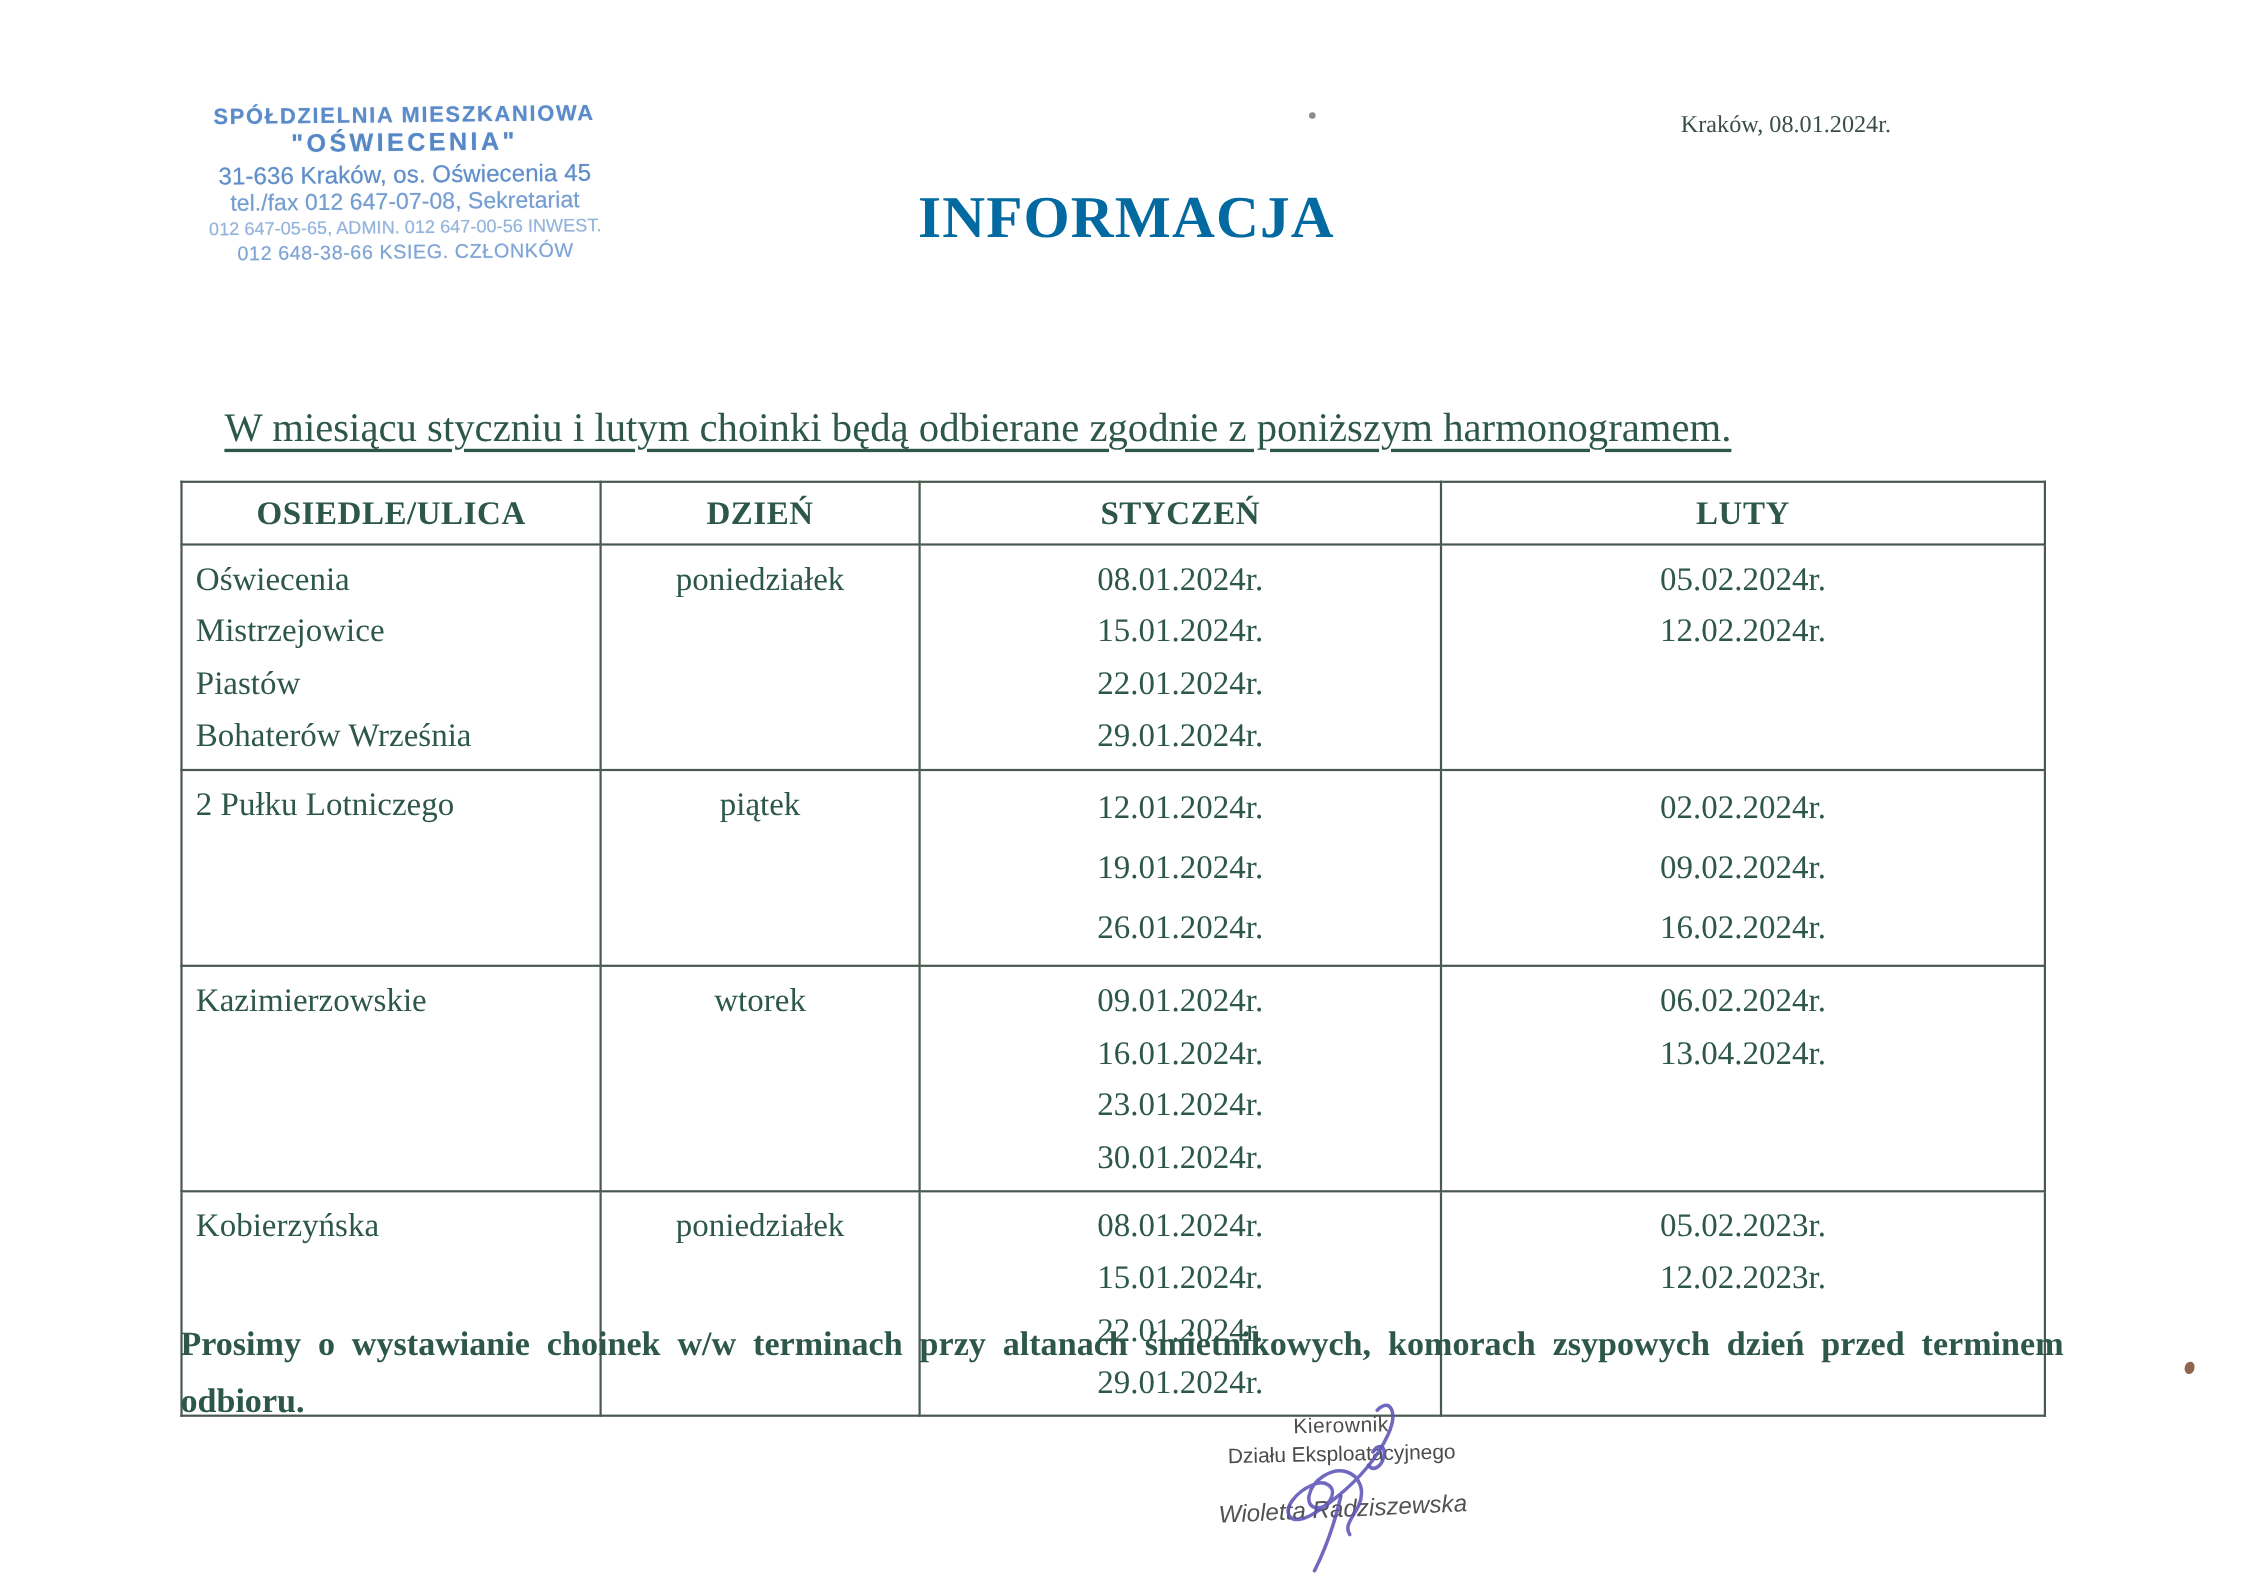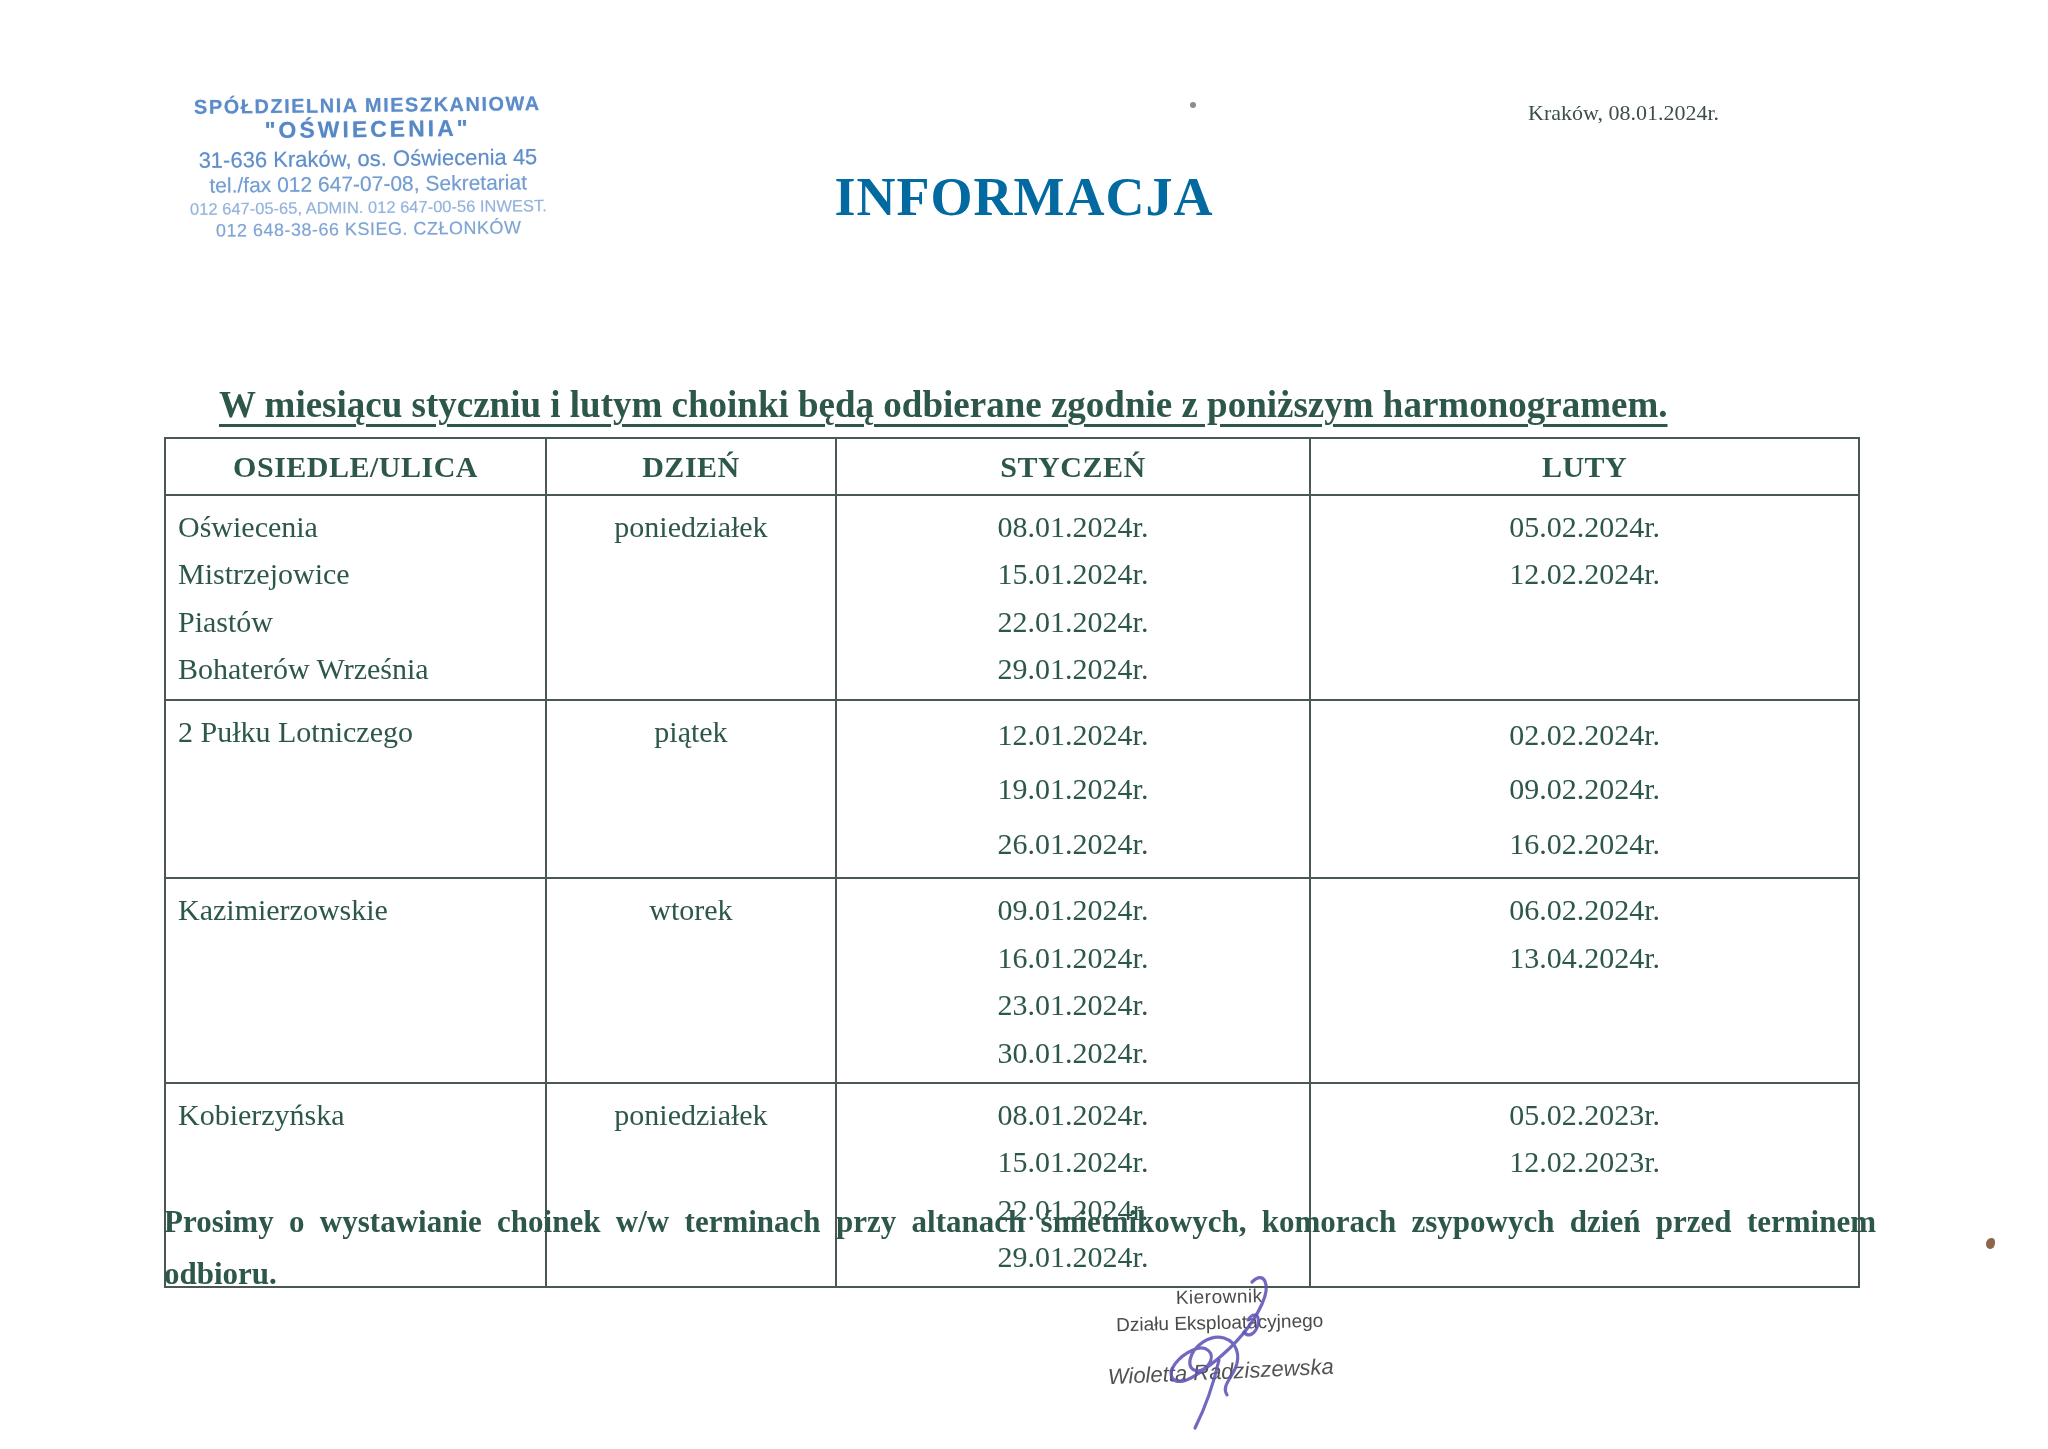--- a/index.html
+++ b/index.html
@@ -37,22 +37,22 @@
     font-size:54px;font-weight:700;letter-spacing:1px;color:#0369a1;
   }
 
   .intro{
     position:absolute;left:164px;top:258px;width:1716px;margin:0;
     font-size:31px;line-height:1.5;text-align:justify;
   }
   .intro .b{font-weight:700;}
 
   .subtitle{
-    position:absolute;left:204px;top:368px;margin:15px;
-    font-size:37px;font-weight:700;
+    position:absolute;left:204px;top:368px;margin:0;
+    font-size:37px;font-weight:400;
     text-decoration:underline;text-underline-offset:7px;text-decoration-thickness:2.5px;
   }
 
   table.schedule{
     position:absolute;left:164px;top:437px;width:1696px;
     border-collapse:collapse;table-layout:fixed;font-size:30px;color:var(--ink-green);
   }
   .schedule th,.schedule td{border:2px solid var(--table-border);}
   .schedule th{height:53px;font-size:30px;font-weight:700;letter-spacing:.5px;vertical-align:middle;}
   .schedule td{vertical-align:top;padding-top:7px;padding-bottom:6px;}

